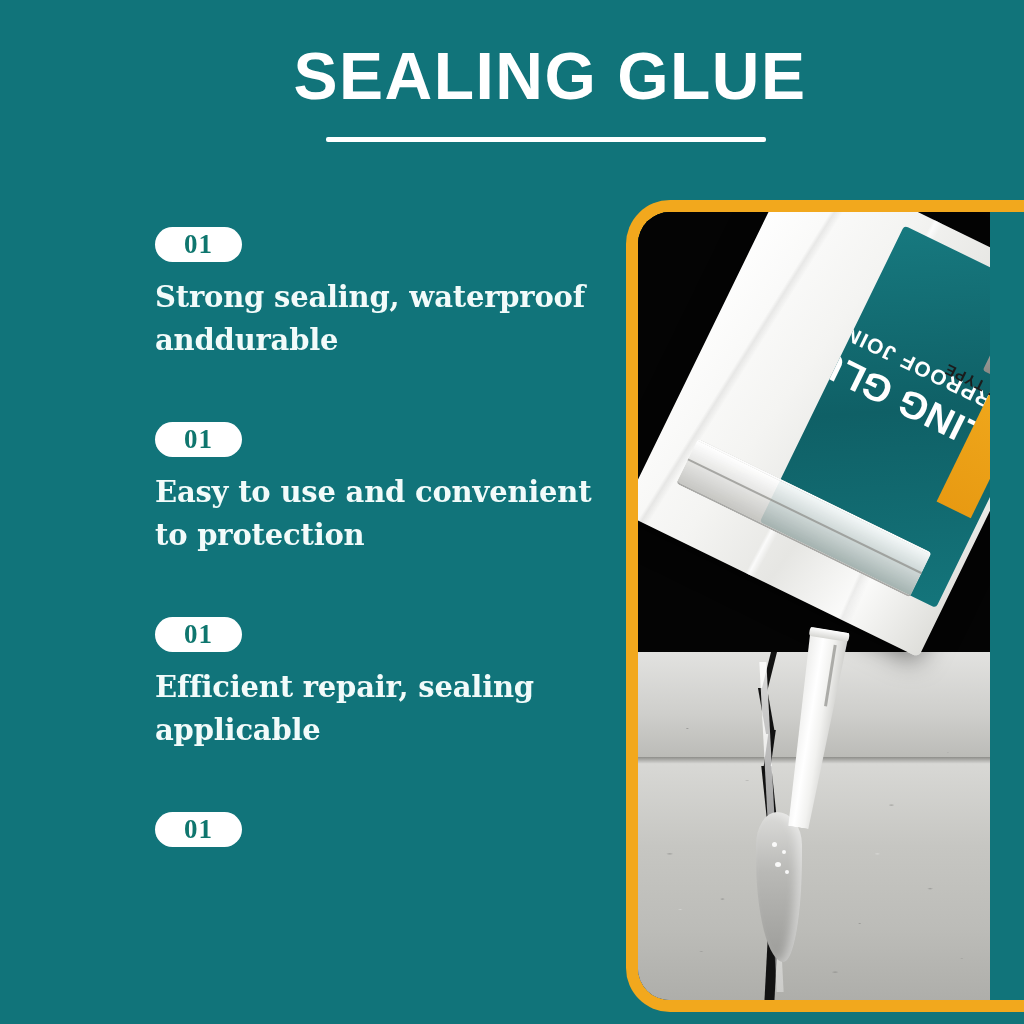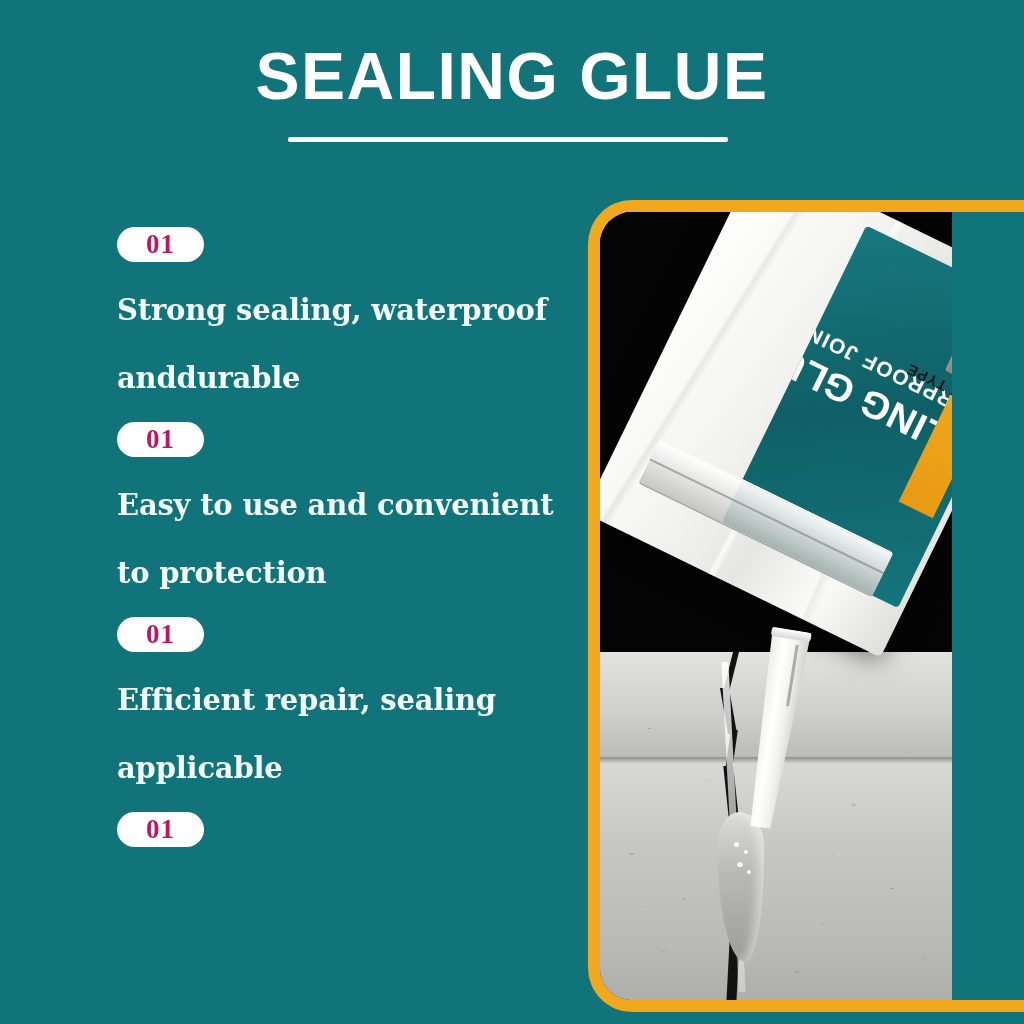--- a/index.html
+++ b/index.html
@@ -2,21 +2,21 @@
 <html><head>
 <meta charset="utf-8">
 <style>
   html,body{margin:0;padding:0;}
   body{
     width:1024px;height:1024px;overflow:hidden;
     background:#11747a;
     font-family:"Liberation Sans",sans-serif;
     position:relative;
   }
-  #poster{position:absolute;inset:0;background:#11747a;}
+  #poster{position:absolute;inset:0;background:#11747a;margin-left:38px;}
 
   
   .title{
     position:absolute;left:0;top:40px;width:1024px;
     text-align:center;
     font-family:"Liberation Sans",sans-serif;
     font-weight:700;
     font-size:66px;
     line-height:72px;
     letter-spacing:1.5px;
@@ -29,35 +29,35 @@
 
   
   .features{position:absolute;left:117px;top:227px;width:470px;}
   .feature{position:relative;height:195px;}
   .badge{
     display:inline-block;
     min-width:87px;height:35px;
     box-sizing:border-box;
     background:#ffffff;
     border-radius:18px;
-    color:#be185d;
+    color:#0f766e;
     font-family:"Liberation Serif",serif;
     font-weight:700;
     font-size:27px;
     line-height:35px;
     text-align:center;
     letter-spacing:1px;
   }
   .feature-text{
     margin-top:14px;
     color:#f2fbfa;
     font-family:"DejaVu Serif","Liberation Serif",serif;
     font-weight:700;
     font-size:29px;
-    line-height:68px;
+    line-height:43px;
     letter-spacing:-0.2px;
     max-width:450px;
   }
 
   
   .photo-panel{
     position:absolute;left:588px;top:200px;
     width:436px;height:812px;
     border-left:12px solid #f2a81d;
     border-top:12px solid #f2a81d;

